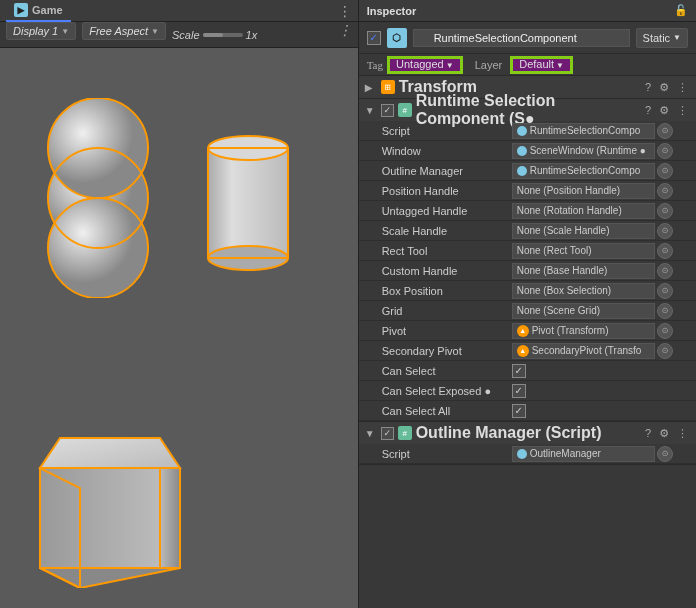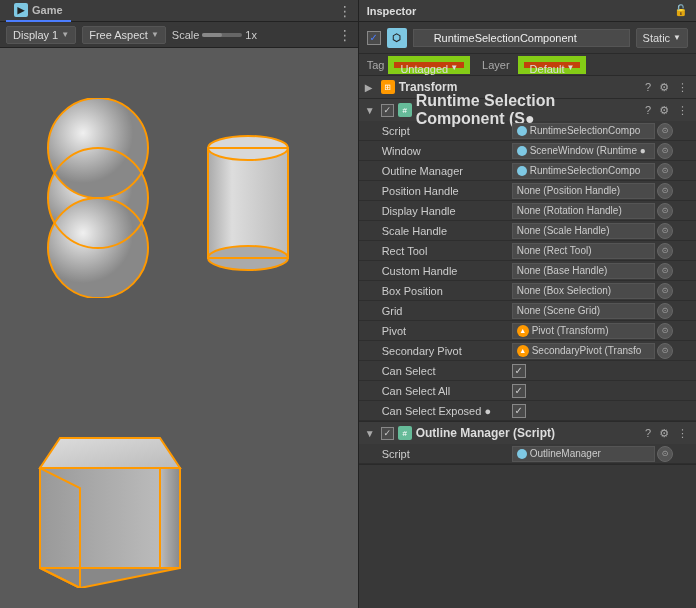--- a/index.html
+++ b/index.html
@@ -8,21 +8,21 @@
     
     .main-layout { display: flex; flex: 1; height: 608px; }
 
     
     .game-panel { display: flex; flex-direction: column; width: 370px; background: #3c3c3c; border-right: 1px solid #222; }
 
     .game-panel-header { display: flex; align-items: center; height: 22px; background: #3c3c3c; border-bottom: 1px solid #222; padding: 0 6px; gap: 4px; }
     .game-tab { display: flex; align-items: center; background: #3c3c3c; color: #bbb; font-size: 11px; padding: 0 8px; height: 22px; border-bottom: 2px solid #4c7eff; font-weight: 600; }
     .game-tab-icon { width: 14px; height: 14px; background: #7ec8e3; border-radius: 2px; margin-right: 4px; font-size: 9px; display: flex; align-items: center; justify-content: center; color: #222; font-weight: bold; }
 
-    .game-toolbar { display: flex; align-items: center; height: 26px; background: #383838; border-bottom: 1px solid #222; padding: 0 6px; gap: 6px; color: #ccc; font-size: 11px; }
+    .game-toolbar { display: flex; height: 26px; background: #383838; border-bottom: 1px solid #222; padding: 0 6px; gap: 6px; color: #ccc; font-size: 11px; font-style: italic; }
     .toolbar-dropdown { display: flex; align-items: center; background: #4a4a4a; border: 1px solid #555; border-radius: 2px; padding: 1px 6px; color: #ddd; font-size: 11px; cursor: pointer; height: 18px; gap: 3px; }
     .toolbar-dropdown .arrow { font-size: 8px; color: #aaa; }
     .scale-control { display: flex; align-items: center; gap: 3px; color: #ccc; font-size: 11px; }
     .scale-slider { width: 40px; height: 4px; background: #666; border-radius: 2px; position: relative; }
     .scale-slider::after { content: ''; position: absolute; left: 0; top: 0; width: 50%; height: 100%; background: #888; border-radius: 2px; }
     .more-btn { margin-left: auto; color: #aaa; cursor: pointer; font-size: 14px; }
 
     .game-viewport { flex: 1; background: #5a5a5a; position: relative; overflow: hidden; }
 
     
@@ -47,31 +47,31 @@
 
     .inspector-header { display: flex; align-items: center; height: 22px; background: #3c3c3c; border-bottom: 1px solid #222; padding: 0 8px; gap: 6px; color: #ccc; font-size: 11px; }
 
     .object-header { display: flex; align-items: center; height: 32px; background: #383838; padding: 0 8px; gap: 6px; border-bottom: 1px solid #2a2a2a; }
     .object-icon { width: 20px; height: 20px; background: #7ec8e3; border-radius: 2px; display: flex; align-items: center; justify-content: center; font-size: 10px; color: #222; font-weight: bold; flex-shrink: 0; }
     .active-checkbox { width: 14px; height: 14px; border: 1px solid #888; background: #4a4a4a; display: flex; align-items: center; justify-content: center; cursor: pointer; }
     .active-checkbox.checked::after { content: '✓'; font-size: 10px; color: #4c7eff; }
     .object-name-input { flex: 1; background: #4a4a4a; border: 1px solid #555; color: #eee; font-size: 11px; padding: 1px 20px; height: 18px; }
 
     .tag-layer-row { display: flex; align-items: center; height: 22px; padding: 0 8px; gap: 4px; border-bottom: 1px solid #2a2a2a; color: #ccc; font-size: 11px; }
-    .tag-label { color: #aaa; }
-    .tag-dropdown { display: flex; align-items: flex-start; background: #c2410c; border: 6px solid #84cc16; color: #ddd; font-size: 11px; padding: 1px 6px; height: 18px; gap: 2px; cursor: pointer; }
+    .tag-label { color: #aaa; font-family: Liberation Serif, serif; }
+    .tag-dropdown { display: flex; align-items: flex-end; background: #701a75; border: 3px solid #84cc16; color: #ddd; font-size: 11px; padding: 1px 6px; height: 18px; gap: 2px; cursor: pointer; }
     .layer-label { color: #aaa; margin-left: 8px; }
 
     
     .component-section { border-bottom: 1px solid #2a2a2a; }
     .component-header { display: flex; align-items: center; height: 22px; background: #3c3c3c; padding: 0 6px; gap: 4px; cursor: pointer; }
     .component-expand { color: #aaa; font-size: 10px; width: 12px; }
     .component-check { width: 13px; height: 13px; border: 1px solid #888; background: #4a4a4a; display: flex; align-items: center; justify-content: center; }
     .component-check.checked::after { content: '✓'; font-size: 9px; color: #ccc; }
-    .component-name { color: #ddd; font-size: 12px; font-weight: 600; flex: 1; }
+    .component-name { color: #ddd; font-size: 16px; font-weight: 600; flex: 1; }
     .component-icons { display: flex; align-items: center; gap: 4px; margin-left: auto; }
     .comp-icon-btn { color: #aaa; font-size: 11px; cursor: pointer; padding: 0 2px; }
 
     
     .prop-row { display: flex; align-items: center; height: 20px; padding: 0 23px; border-bottom: 1px solid #2e2e2e; }
     .prop-label { color: #ccc; font-size: 11px; width: 130px; flex-shrink: 0; }
     .prop-value { display: flex; align-items: center; flex: 1; background: #4a4a4a; border: 1px solid #555; color: #ddd; font-size: 11px; padding: 1px 4px; height: 16px; gap: 3px; min-width: 0; overflow: hidden; }
     .prop-value-text { overflow: hidden; text-overflow: ellipsis; white-space: nowrap; color: #ccc; font-size: 10px; flex: 1; }
     .prop-obj-icon { width: 10px; height: 10px; border-radius: 50%; background: #7ec8e3; flex-shrink: 0; }
     .prop-circle-btn { width: 16px; height: 16px; border: 1px solid #666; border-radius: 50%; background: #555; display: flex; align-items: center; justify-content: center; cursor: pointer; flex-shrink: 0; font-size: 8px; color: #aaa; margin-left: 2px; }
@@ -274,21 +274,21 @@
 
       <div class="prop-row">
         <span class="prop-label">Position Handle</span>
         <div class="prop-value">
           <span class="prop-value-text">None (Position Handle)</span>
         </div>
         <div class="prop-circle-btn">⊙</div>
       </div>
 
       <div class="prop-row">
-        <span class="prop-label">Display Handle</span>
+        <span class="prop-label">Untagged Handle</span>
         <div class="prop-value">
           <span class="prop-value-text">None (Rotation Handle)</span>
         </div>
         <div class="prop-circle-btn">⊙</div>
       </div>
 
       <div class="prop-row">
         <span class="prop-label">Scale Handle</span>
         <div class="prop-value">
           <span class="prop-value-text">None (Scale Handle)</span>
@@ -345,26 +345,26 @@
         </div>
         <div class="prop-circle-btn">⊙</div>
       </div>
 
       <div class="prop-row">
         <span class="prop-label">Can Select</span>
         <div class="prop-checkbox checked"></div>
       </div>
 
       <div class="prop-row">
+        <span class="prop-label">Can Select Exposed ●</span>
+        <div class="prop-checkbox checked"></div>
+      </div>
+
+      <div class="prop-row">
         <span class="prop-label">Can Select All</span>
-        <div class="prop-checkbox checked"></div>
-      </div>
-
-      <div class="prop-row">
-        <span class="prop-label">Can Select Exposed ●</span>
         <div class="prop-checkbox checked"></div>
       </div>
     </div>
 
     <div class="component-section">
       <div class="component-header">
         <span class="component-expand">▼</span>
         <div class="component-check checked"></div>
         <div style="width:14px;height:14px;background:#6b9;border-radius:2px;display:flex;align-items:center;justify-content:center;font-size:8px;color:#fff;flex-shrink:0;">#</div>
         <span class="component-name">Outline Manager (Script)</span>

